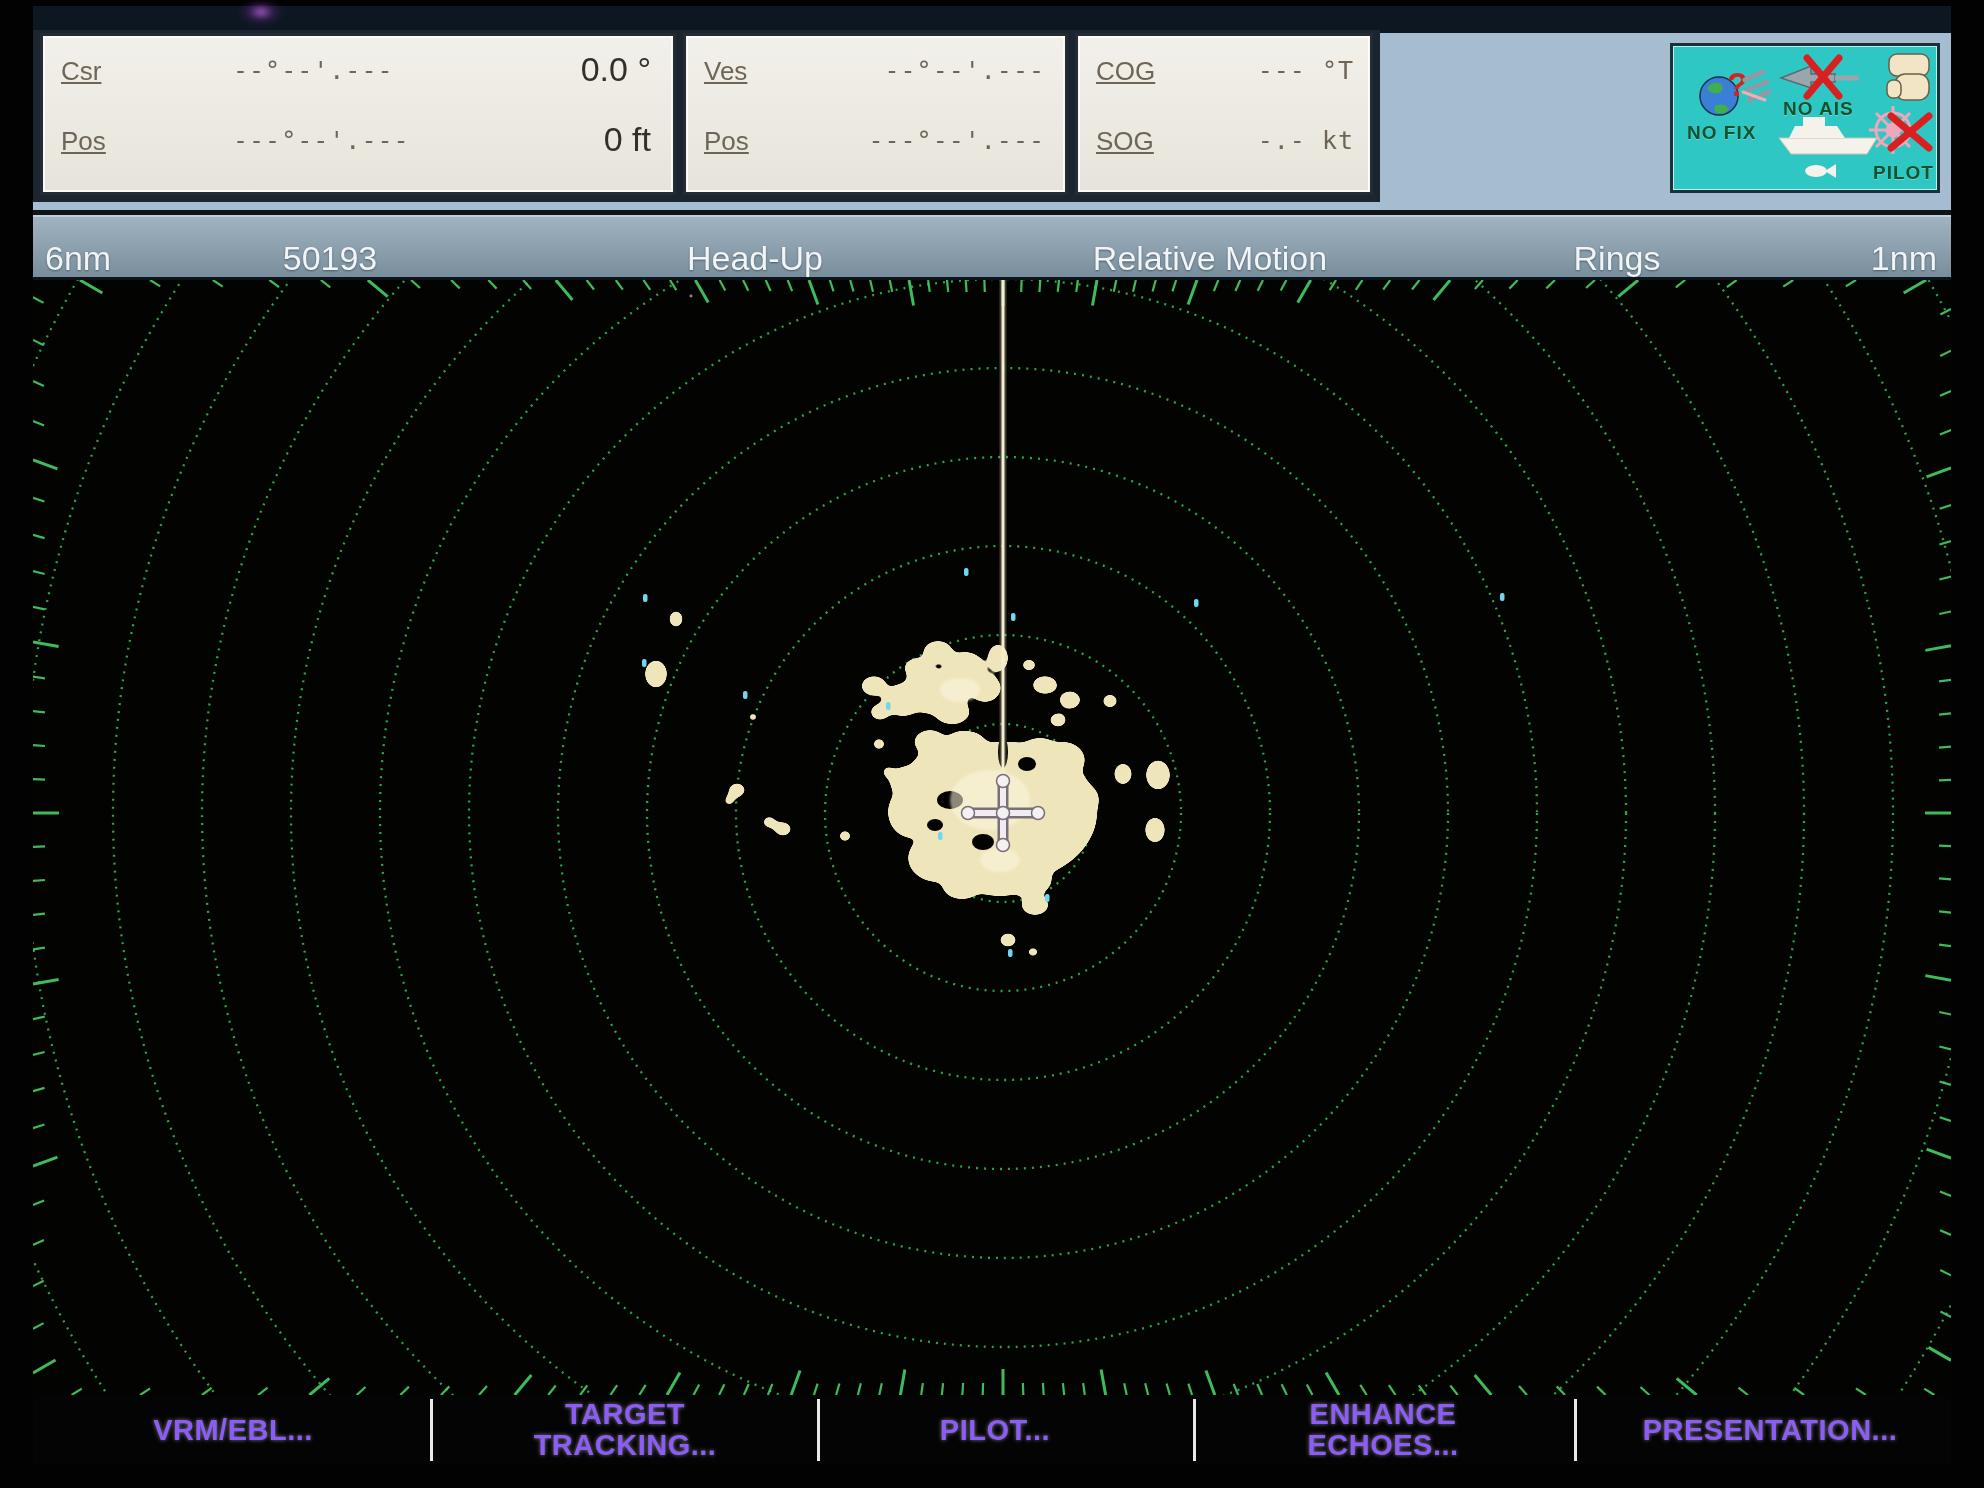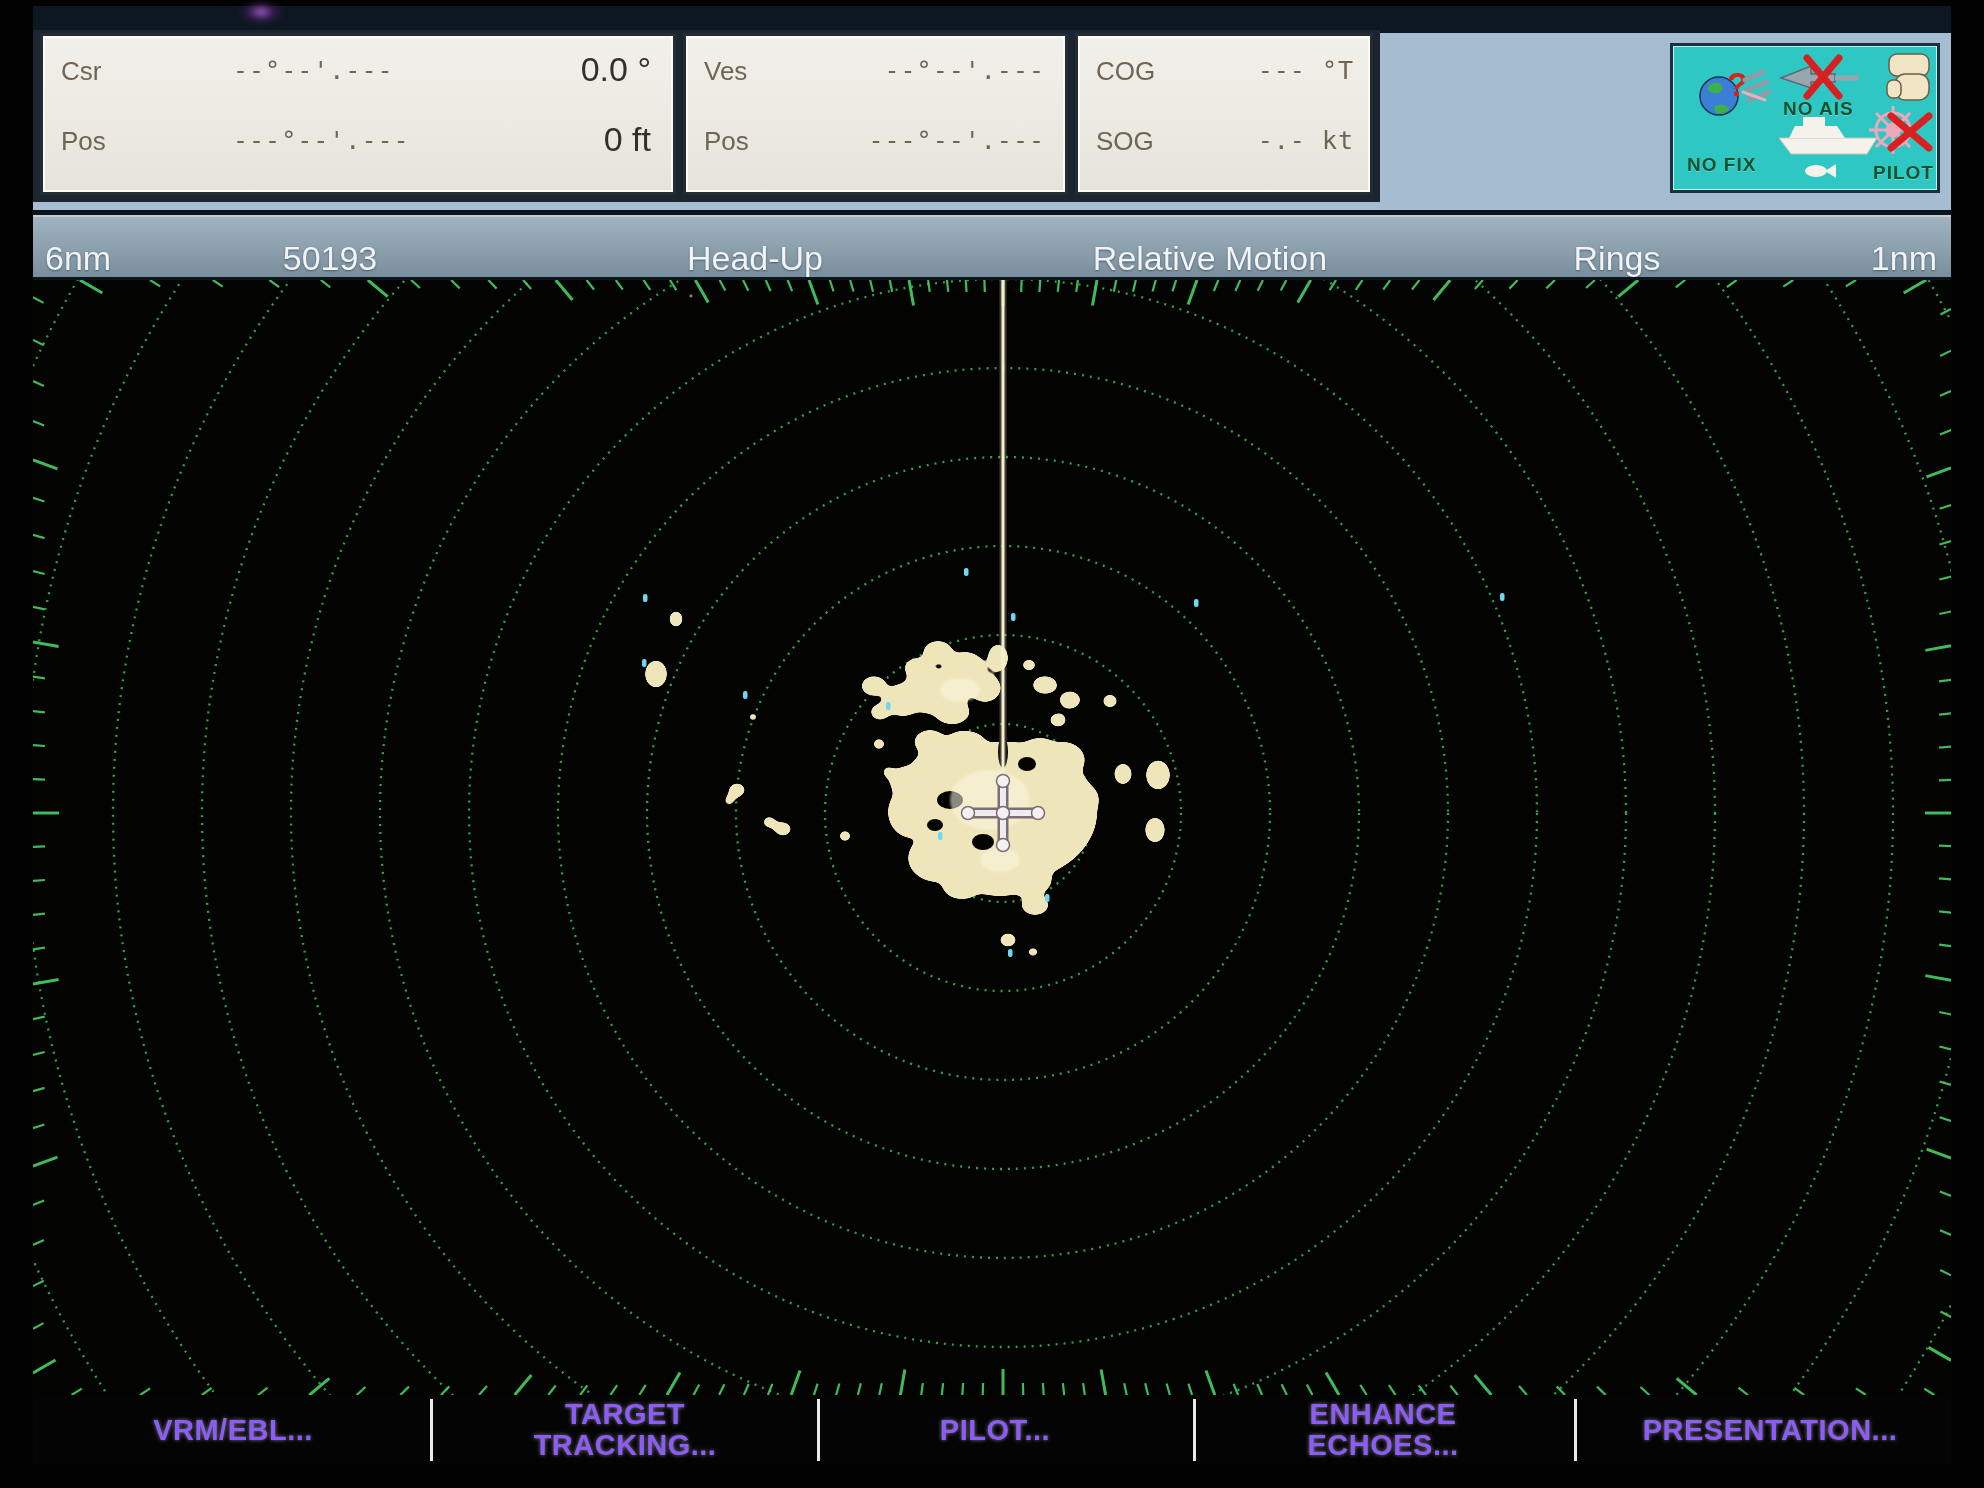--- a/index.html
+++ b/index.html
@@ -11,37 +11,37 @@
          background:radial-gradient(closest-side,rgba(220,120,255,.9),rgba(120,40,160,.35),transparent);
          filter:blur(3px);z-index:30;}
   
   #topbar{position:absolute;left:0;top:0;width:1918px;height:204px;background:#a6bcd0;}
   #topbar .topband{position:absolute;left:0;top:0;width:100%;height:27px;background:#0d1722;}
   #topbar .panel-underlay{position:absolute;left:0;top:24px;width:1347px;height:172px;background:#1b2530;}
   .panel{position:absolute;top:27px;height:162px;background:linear-gradient(#f2f0ea,#e6e4da);
          border:3px solid #232b33;box-shadow:inset 0 0 0 2px #fbfaf6;box-sizing:border-box;}
   .panel .prow{position:absolute;left:0;width:100%;height:60px;}
   .prow.r1{top:8px;} .prow.r2{top:78px;text-align:right;}
-  .plabel{position:absolute;left:18px;top:12px;font-size:26px;color:#6e6557;}
+  .plabel{position:absolute;left:18px;top:12px;font-size:26px;color:#6e6557;text-decoration:underline;}
   .pdash{position:absolute;top:12px;font-size:25px;letter-spacing:1px;color:#6e6557;
          font-family:"DejaVu Sans Mono",monospace;white-space:nowrap;}
   .pbig{position:absolute;right:22px;top:6px;font-size:34px;color:#33302a;white-space:nowrap;}
   #panel-nav{left:7px;width:636px;}
   #panel-nav .pdash{left:190px;}
   #panel-ves{left:650px;width:385px;}
   #panel-ves .pdash{right:20px;}
   #panel-cog{left:1042px;width:298px;}
   #panel-cog .pdash{right:16px;}
   
   #iconpanel{position:absolute;left:1637px;top:37px;width:270px;height:150px;
              background:#2fc7c4;border:3px solid #18323a;box-sizing:border-box;
              box-shadow:inset 0 0 0 1px #bfeff0;}
   .ic-label{position:absolute;font-weight:bold;font-size:19px;letter-spacing:1px;color:#14532d;
             text-shadow:0 1px 0 rgba(255,255,255,.25);white-space:nowrap;}
-  #lbl-nofix{left:14px;top:76px;margin-top:32px;}
+  #lbl-nofix{left:14px;top:76px;}
   #lbl-noais{left:110px;top:52px;}
   #lbl-pilot{left:200px;top:116px;}
   .ic{position:absolute;}
   
   #statusbar{position:absolute;left:0;top:204px;width:1918px;height:72px;
              background:linear-gradient(#a2b4c1,#798e9c);
              border-top:5px solid #0d141b;border-bottom:5px solid #0d141b;box-sizing:border-box;
              box-shadow:inset 0 2px 0 rgba(255,255,255,.35);}
   .stat{position:absolute;top:12px;font-size:34px;color:#f2f5f7;white-space:nowrap;
         text-shadow:0 1px 2px rgba(20,30,40,.5);margin-top:12px;}

